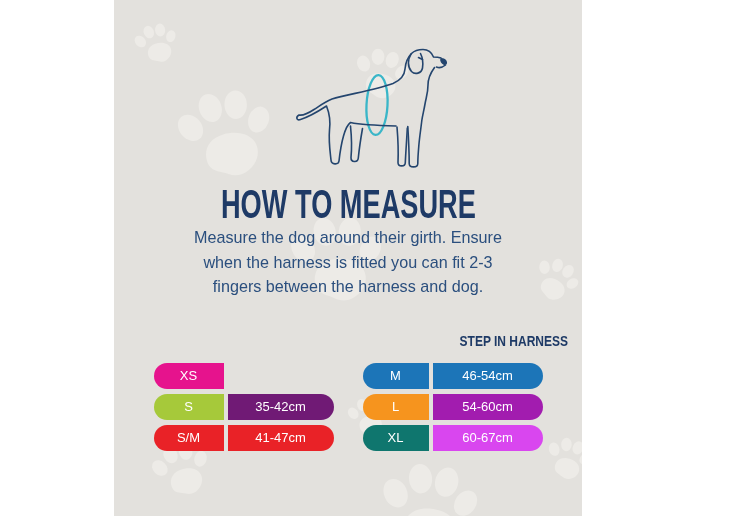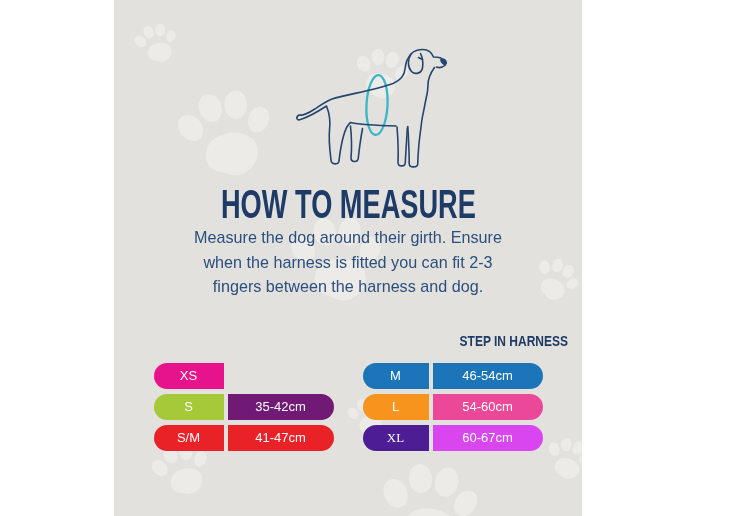--- a/index.html
+++ b/index.html
@@ -144,23 +144,23 @@
           <div class="cell value" style="background-color: rgb(233, 34, 39);">41-47cm</div>
         </div>
       </div>
       <div class="chart-col col-r">
         <div class="size-row">
           <div class="cell label" style="background-color: rgb(28, 117, 184);">M</div>
           <div class="cell value" style="background-color: rgb(28, 117, 184);">46-54cm</div>
         </div>
         <div class="size-row">
           <div class="cell label" style="background-color: rgb(246, 148, 30);">L</div>
-          <div class="cell value" style="background-color: #ec4899;">54-60cm</div>
+          <div class="cell value" style="background-color: #a21caf;">54-60cm</div>
         </div>
         <div class="size-row">
-          <div class="cell label" style="background-color: #4c1d95; font-family: Liberation Serif, serif;">XL</div>
+          <div class="cell label" style="background-color: #0f766e;">XL</div>
           <div class="cell value" style="background-color: #d946ef;">60-67cm</div>
         </div>
       </div>
     </div>
 
   </div>
 </div>
 
 </body></html>

